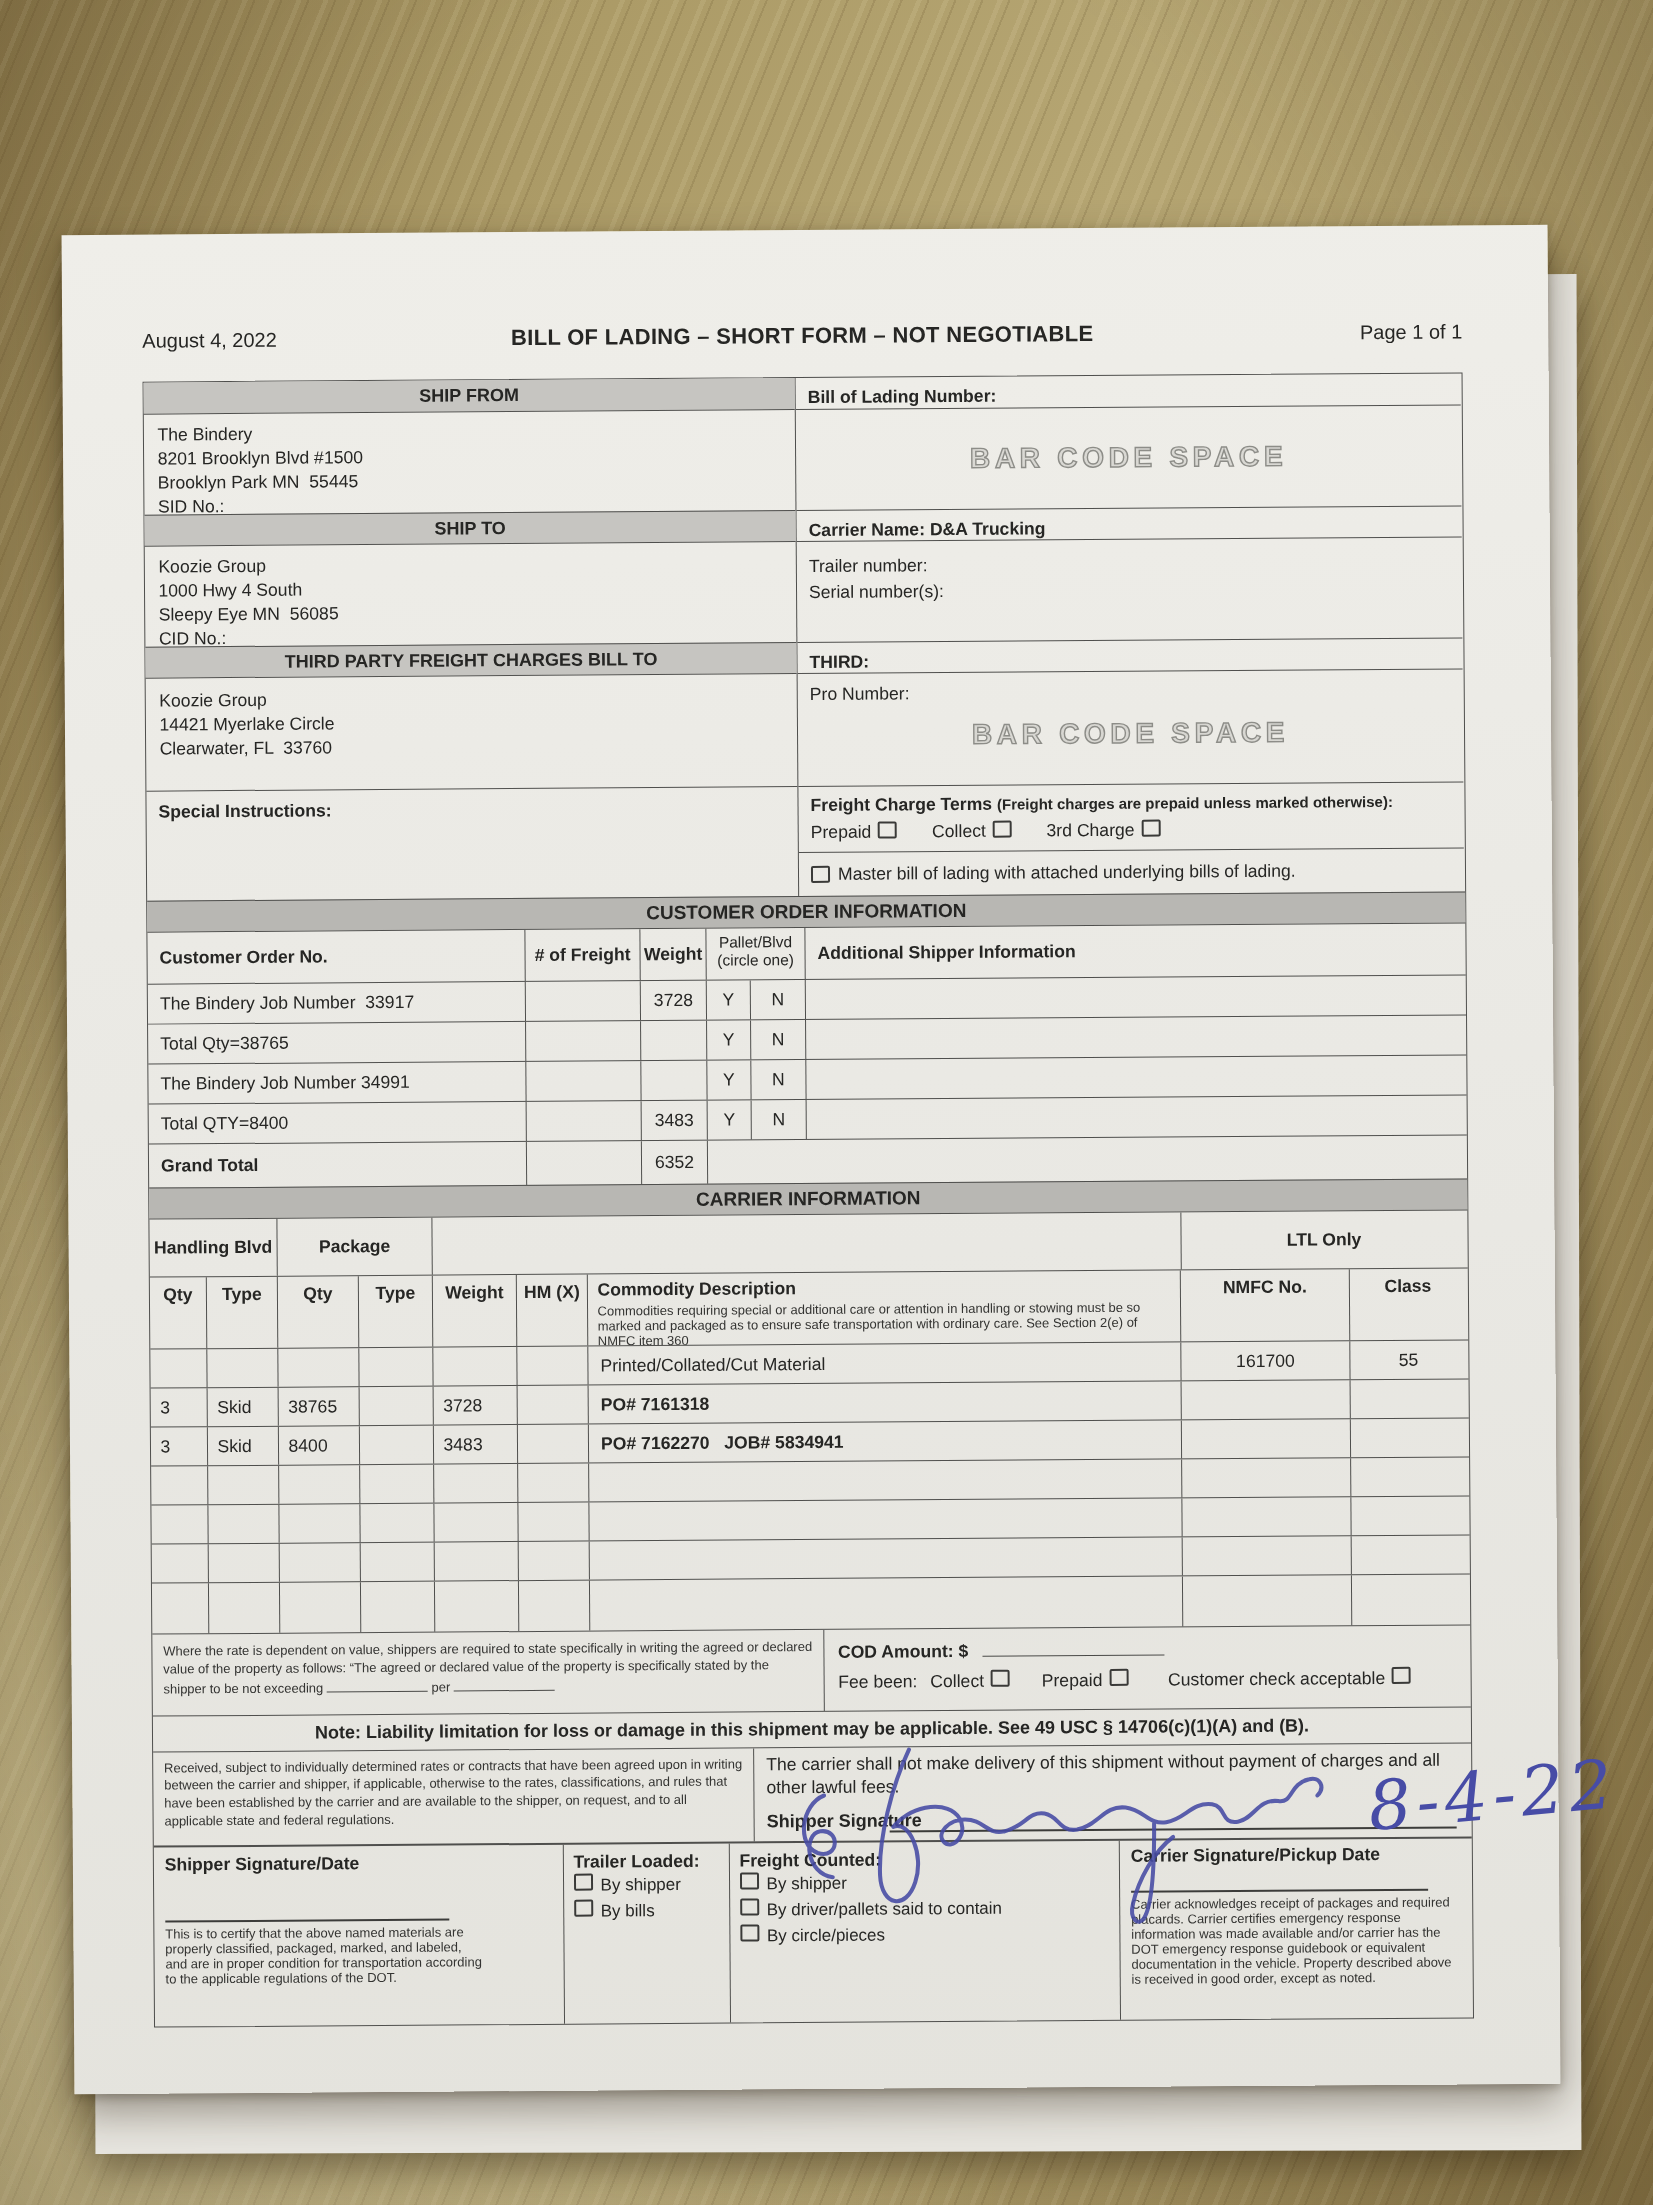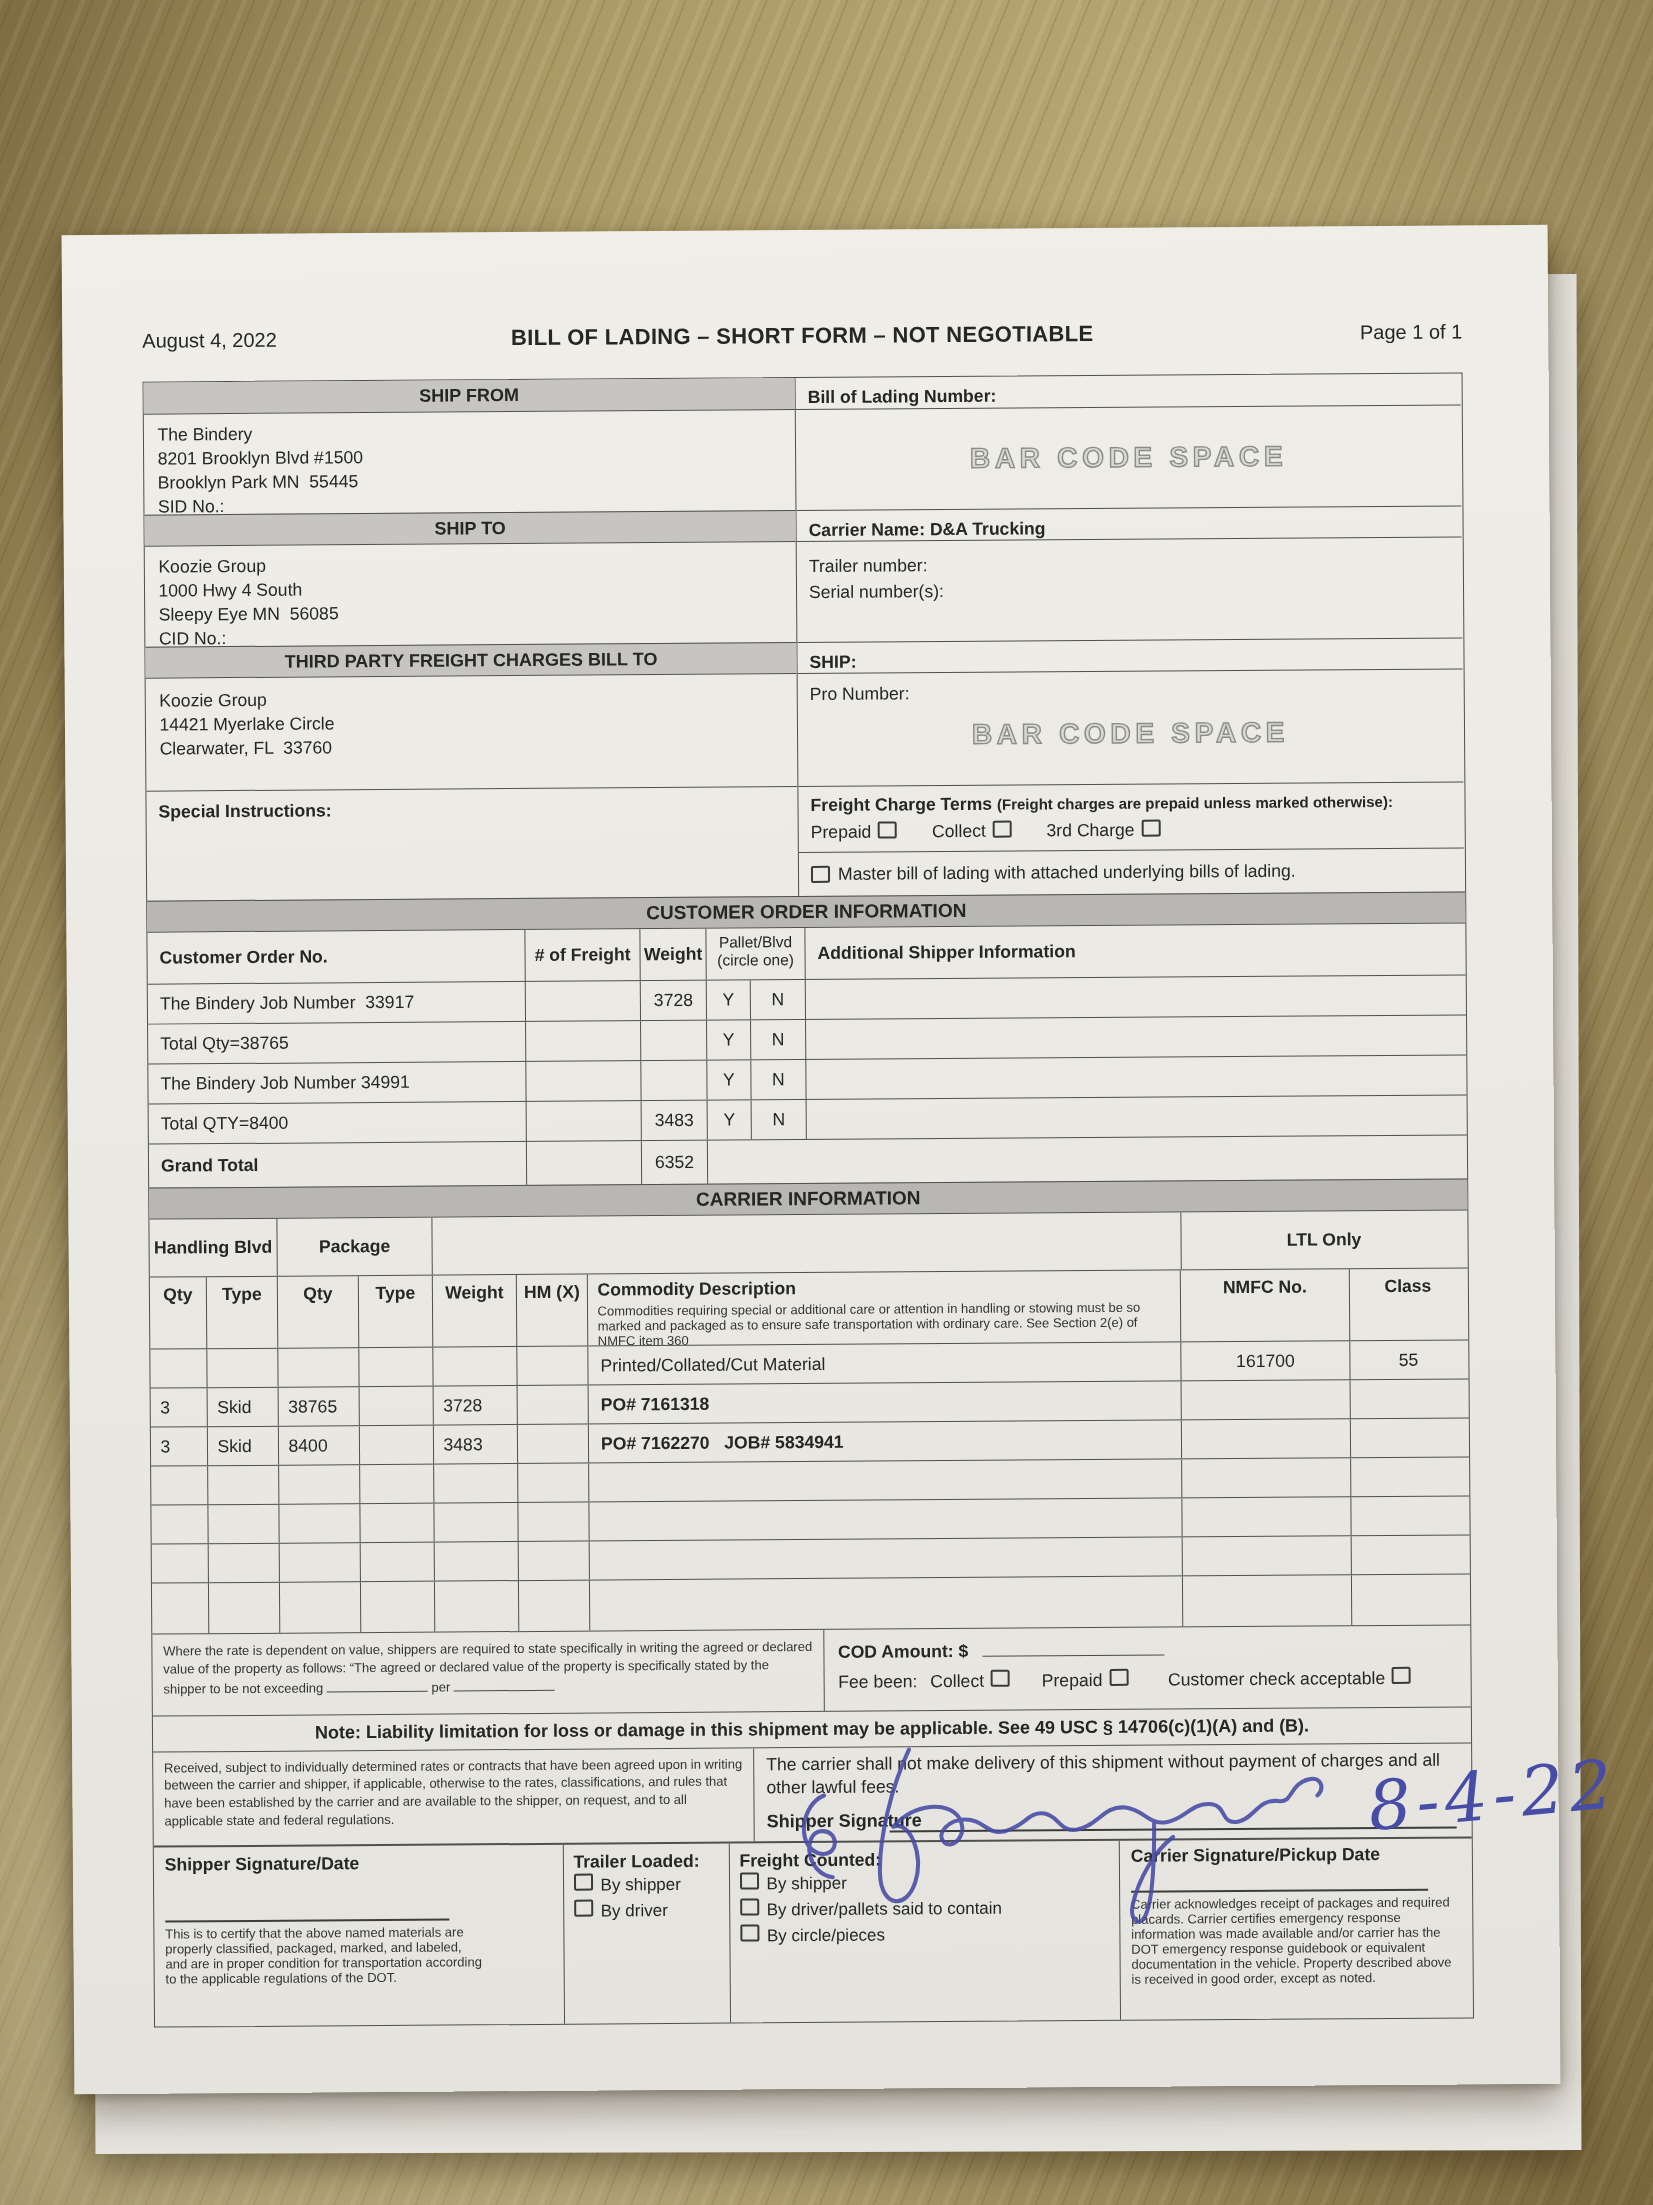--- a/index.html
+++ b/index.html
@@ -124,21 +124,21 @@
           <span class="barcode">BAR CODE SPACE</span>
         </div>
         <div class="cell pad" style="height:31px;line-height:28px;">
           <span class="lbl">Carrier Name: D&amp;A Trucking</span>
         </div>
         <div class="cell pad" style="height:101px;padding-top:10.8px;">
           <div style="line-height:26px;">Trailer number:</div>
           <div style="line-height:26px;">Serial number(s):</div>
         </div>
         <div class="cell pad" style="height:31px;line-height:28px;">
-          <span class="lbl">SHIP:</span>
+          <span class="lbl">THIRD:</span>
         </div>
         <div class="cell pad" style="height:113px;padding-top:9.5px;">
           <div>Pro Number:</div>
           <div style="text-align:center;margin-top:15px;">
             <span class="barcode">BAR CODE SPACE</span>
           </div>
         </div>
         <div class="cell pad" style="height:66px;padding-top:5.4px;">
           <div style="line-height:27px;">
             <span class="lbl">Freight Charge Terms</span>
@@ -350,21 +350,21 @@
 
     <div class="row" style="height:179px;border-top:2.7px solid var(--line);">
       <div class="c" style="width:410px;padding:6.8px 10.8px;">
         <div class="lbl">Shipper Signature/Date</div>
         <div class="uline" style="width:284px;margin-top:45px;"></div>
         <div class="fine2" style="margin-top:4px;width:318px;">This is to certify that the above named materials are properly classified, packaged, marked, and labeled, and are in proper condition for transportation according to the applicable regulations of the DOT.</div>
       </div>
       <div class="c" style="width:166px;padding:6.8px 9.5px;">
         <div class="lbl">Trailer Loaded:</div>
         <div class="opt" style="font-size:17px;"><span class="cbx lead"></span><span>By shipper</span></div>
-        <div class="opt" style="font-size:17px;"><span class="cbx lead"></span><span>By driver</span></div>
+        <div class="opt" style="font-size:17px;"><span class="cbx lead"></span><span>By bills</span></div>
       </div>
       <div class="c" style="width:390px;padding:6.8px 9.5px;">
         <div class="lbl">Freight Counted:</div>
         <div class="opt" style="font-size:17px;"><span class="cbx lead"></span><span>By shipper</span></div>
         <div class="opt" style="font-size:17px;"><span class="cbx lead"></span><span>By driver/pallets said to contain</span></div>
         <div class="opt" style="font-size:17px;"><span class="cbx lead"></span><span>By circle/pieces</span></div>
       </div>
       <div class="c" style="flex:1;padding:5.4px 10.8px;">
         <div class="lbl">Carrier Signature/Pickup Date</div>
         <div class="uline" style="width:297px;margin-top:24px;"></div>

